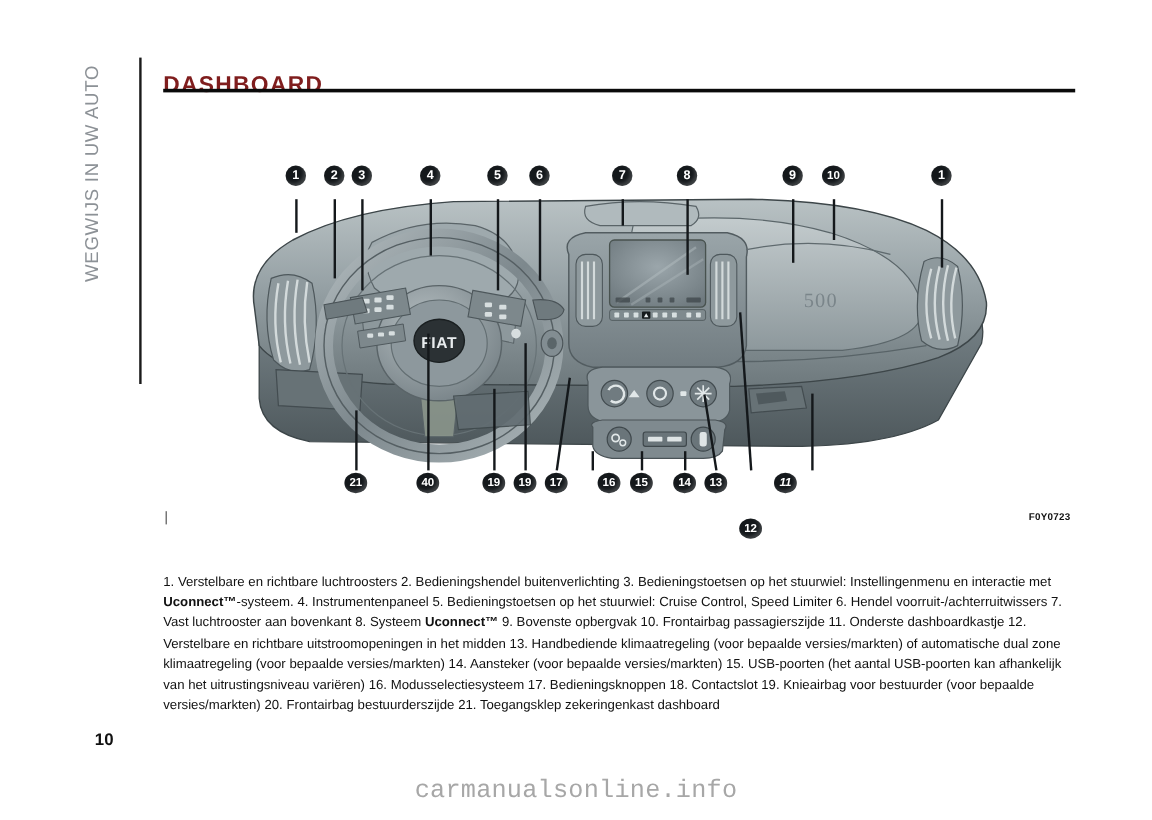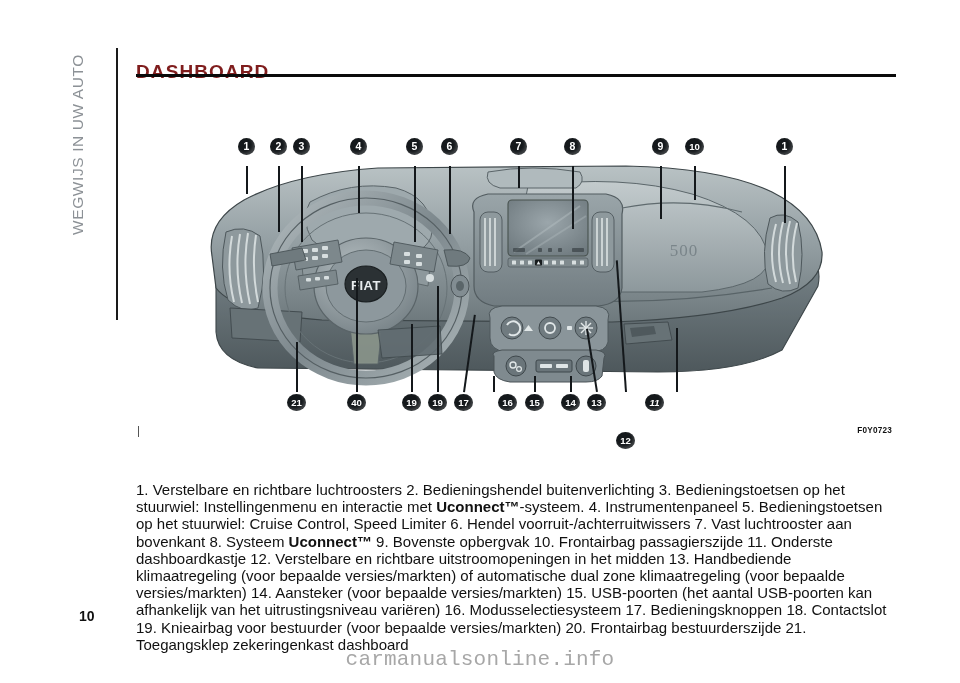--- a/index.html
+++ b/index.html
@@ -150,21 +150,21 @@
     letter-spacing: 0.2px;
     color: #111;
   }
 
   
   #legend {
     position: absolute;
     left: 0px;
     top: 466px;
     width: 752px;
-    font-size: 15px;
+    font-size: 11px;
     line-height: 17.2px;
     color: #111;
     text-align: left;
   }
   #legend b { font-weight: bold; }
 
   
   #page-number {
     position: absolute;
     left: 79px;

